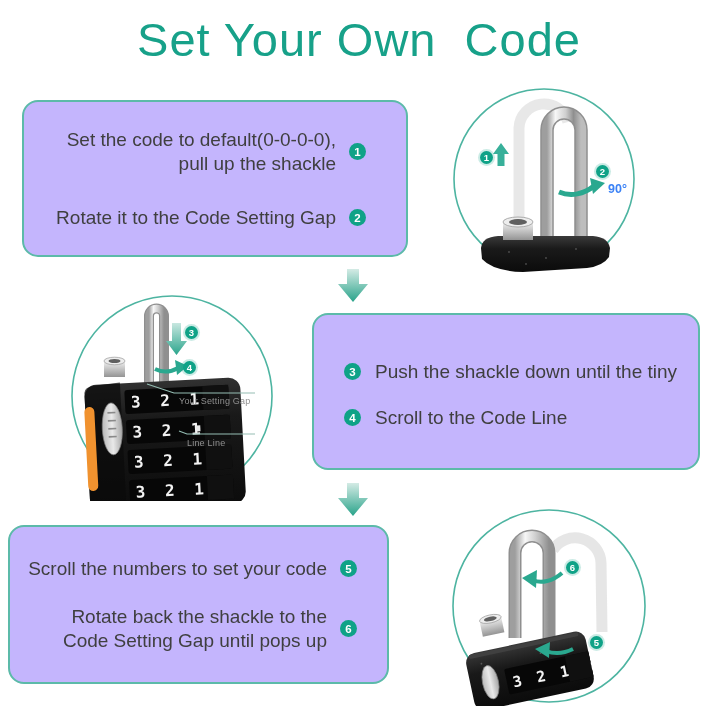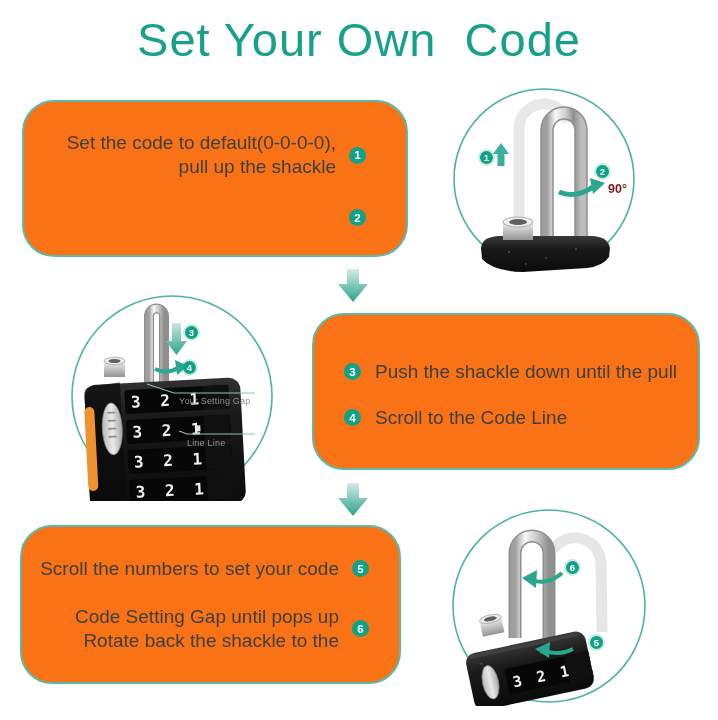--- a/index.html
+++ b/index.html
@@ -7,48 +7,48 @@
     position:relative; width:718px; height:720px; overflow:hidden;
     background:#ffffff; font-family:"Liberation Sans", sans-serif;
   }
   .title {
     position:absolute; left:0; top:12px; width:100%; margin:0;
     text-align:center; font-size:47px; font-weight:400; letter-spacing:1px;
     color:#17a189; white-space:pre;
   }
   
   .ibox {
-    position:absolute; border:2px solid #5cbaa9; border-radius:32px;
+    position:absolute; border:2px solid #5cbaa9; border-radius:16px;
     display:flex; flex-direction:column; justify-content:center;
-    box-sizing:border-box; background:#f97316;
+    box-sizing:border-box; background:#c4b5fd;
   }
   .box1 { left:22px;  top:100px; width:386px; height:157px; padding:0 40px 0 18px; gap:30px; }
   .box2 { left:312px; top:313px; width:388px; height:157px; padding:6px 16px 0 30px; gap:22px; }
-  .box3 { left:20px;  top:525px; width:381px; height:159px; padding:0 30px 0 16px; gap:24px; }
+  .box3 { left:8px;  top:525px; width:381px; height:159px; padding:0 30px 0 16px; gap:24px; }
   .step { display:flex; align-items:center; }
   .step.right { justify-content:flex-end; gap:13px; text-align:right; }
   .step.left  { justify-content:flex-start; gap:14px; text-align:left; }
   .step-text { font-size:19px; line-height:24px; color:#3f3f3f; }
   .step-text span { display:block; }
   .badge {
     flex:0 0 auto; width:17px; height:17px; border-radius:50%;
     background:#0fa287; color:#fff; font-size:11.5px; font-weight:bold;
     display:flex; align-items:center; justify-content:center;
   }
   
   .photo { position:absolute; }
   .photo svg { display:block; }
   .pbadge {
     position:absolute; width:13px; height:13px; border-radius:50%;
     background:#0fa287; color:#fff; font-size:9.5px; font-weight:bold;
     display:flex; align-items:center; justify-content:center;
     box-shadow:0 0 0 2px rgba(16,162,135,0.22);
   }
   .rot-label {
-    position:absolute; font-size:12.5px; font-weight:bold; color:#7f1d1d;
+    position:absolute; font-size:12.5px; font-weight:bold; color:#3b82f6;
   }
   .photo-label {
     position:absolute; font-size:9px; color:#8f8f8f; letter-spacing:0.2px;
     white-space:nowrap;
   }
   .down-arrow { position:absolute; }
 </style>
 </head>
 <body>
 
@@ -58,20 +58,23 @@
 
   <div class="ibox box1">
     <div class="step right">
       <div class="step-text">
         <span>Set the code to default(0-0-0-0),</span>
         <span>pull up the shackle</span>
       </div>
       <span class="badge">1</span>
     </div>
     <div class="step right">
+      <div class="step-text">
+        <span>Rotate it to the Code Setting Gap</span>
+      </div>
       <span class="badge">2</span>
     </div>
   </div>
 
   <div class="photo" style="left:451px; top:86px; width:186px; height:186px;">
     <svg width="186" height="186" viewBox="0 0 186 186">
       <defs>
         <linearGradient id="chromeH1" x1="0" y1="0" x2="1" y2="0">
           <stop offset="0" stop-color="#9e9e9e"></stop>
             <stop offset="0.25" stop-color="#f7f7f7"></stop>
@@ -205,21 +208,21 @@
     <span class="pbadge" style="left:118px; top:35px;">3</span>
     <span class="pbadge" style="left:116px; top:70px;">4</span>
     <span class="photo-label" style="left:112px; top:105px;">Your Setting Gap</span>
     <span class="photo-label" style="left:120px; top:147px;">Line Line</span>
   </div>
 
   <div class="ibox box2">
     <div class="step left">
       <span class="badge">3</span>
       <div class="step-text">
-        <span>Push the shackle down until the pull</span>
+        <span>Push the shackle down until the tiny</span>
       </div>
     </div>
     <div class="step left">
       <span class="badge">4</span>
       <div class="step-text">
         <span>Scroll to the Code Line</span>
       </div>
     </div>
   </div>
 
@@ -235,22 +238,22 @@
 
   <div class="ibox box3">
     <div class="step right">
       <div class="step-text">
         <span>Scroll the numbers to set your code</span>
       </div>
       <span class="badge">5</span>
     </div>
     <div class="step right">
       <div class="step-text">
+        <span>Rotate back the shackle to the</span>
         <span>Code Setting Gap until pops up</span>
-        <span>Rotate back the shackle to the</span>
       </div>
       <span class="badge">6</span>
     </div>
   </div>
 
   <div class="photo" style="left:449px; top:506px; width:200px; height:200px;">
     <svg width="200" height="200" viewBox="0 0 200 200">
       <defs>
         <linearGradient id="chromeH3" x1="0" y1="0" x2="1" y2="0">
           <stop offset="0" stop-color="#9e9e9e"></stop>

